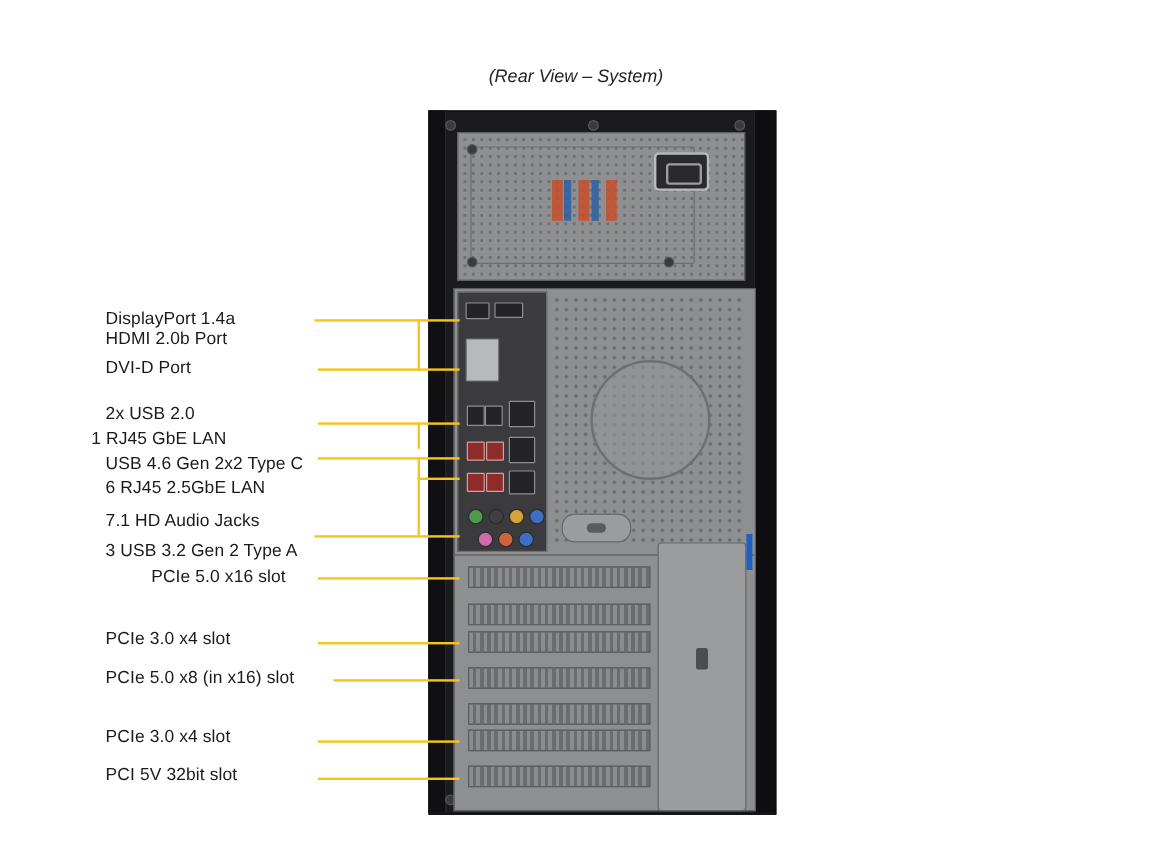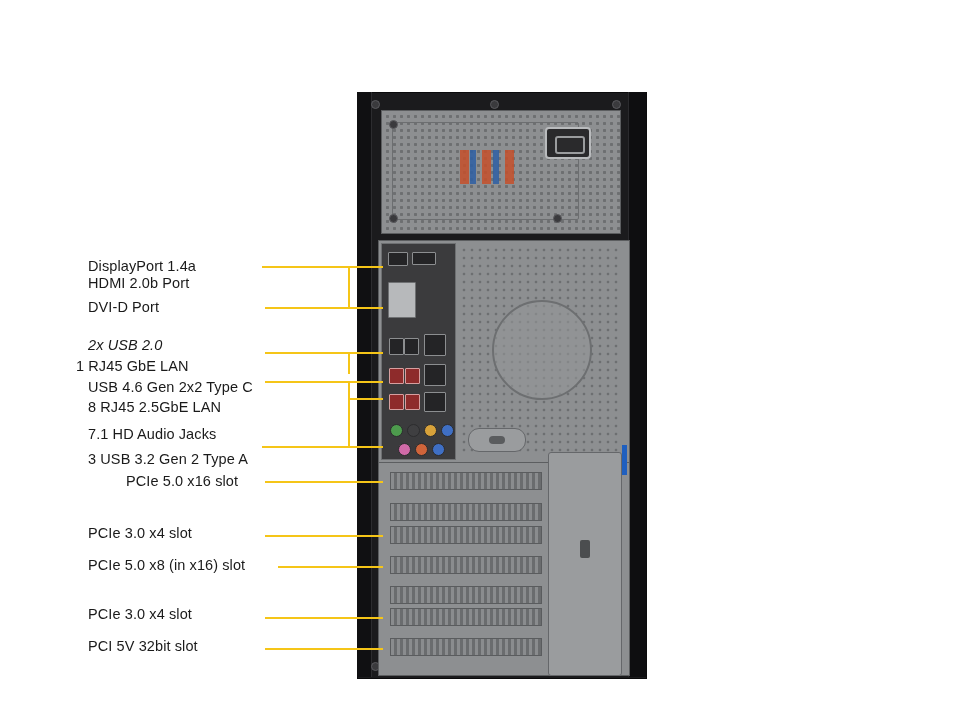--- a/index.html
+++ b/index.html
@@ -255,20 +255,21 @@
     height: 8px;
     background: #5a5c5e;
     border-radius: 4px;
   }
 </style>
 </head>
 <body>
 
 <div id="stage">
 
+  <div class="view-title">(Rear View – System)</div>
 
   <div class="chassis-outer"></div>
   <div class="chassis-side-left"></div>
   <div class="chassis-side-right"></div>
 
   <div class="screw" style="left:371px; top:100px;"></div>
   <div class="screw" style="left:371px; top:662px;"></div>
   <div class="screw" style="left:490px; top:100px;"></div>
   <div class="screw" style="left:612px; top:100px;"></div>
   <div class="screw" style="left:612px; top:662px;"></div>
@@ -343,24 +344,24 @@
 
   <div class="leader h" style="left:265px; top:481px; width:118px;"></div>
   <div class="leader h" style="left:265px; top:535px; width:118px;"></div>
   <div class="leader h" style="left:278px; top:566px; width:105px;"></div>
   <div class="leader h" style="left:265px; top:617px; width:118px;"></div>
   <div class="leader h" style="left:265px; top:648px; width:118px;"></div>
 
   <div class="label" style="left:88px;  top:258px;">DisplayPort 1.4a</div>
   <div class="label" style="left:88px;  top:275px;">HDMI 2.0b Port</div>
   <div class="label" style="left:88px;  top:299px;text-align:center;">DVI-D Port</div>
-  <div class="label" style="left:88px;  top:337px;font-style:italic;">2x USB 2.0</div>
+  <div class="label" style="left:88px;  top:337px;">2x USB 2.0</div>
   <div class="label" style="left:76px;  top:358px;">1 RJ45 GbE LAN</div>
   <div class="label" style="left:88px;  top:379px;">USB 4.6 Gen 2x2 Type  C</div>
-  <div class="label" style="left:88px;  top:399px;">8 RJ45 2.5GbE LAN</div>
+  <div class="label" style="left:88px;  top:399px;">6 RJ45 2.5GbE LAN</div>
   <div class="label" style="left:88px;  top:419px;margin-top:32px;">3 USB 3.2 Gen 2 Type A</div>
   <div class="label" style="left:88px;  top:426px;">7.1 HD Audio Jacks</div>
   <div class="label" style="left:88px;  top:473px;margin-left:38px;">PCIe 5.0 x16 slot</div>
   <div class="label" style="left:88px;  top:525px;">PCIe 3.0 x4 slot</div>
   <div class="label" style="left:88px;  top:557px;">PCIe 5.0 x8 (in x16) slot</div>
   <div class="label" style="left:88px;  top:606px;">PCIe 3.0 x4 slot</div>
   <div class="label" style="left:88px;  top:638px;">PCI 5V 32bit slot</div>
 
 </div>
 

